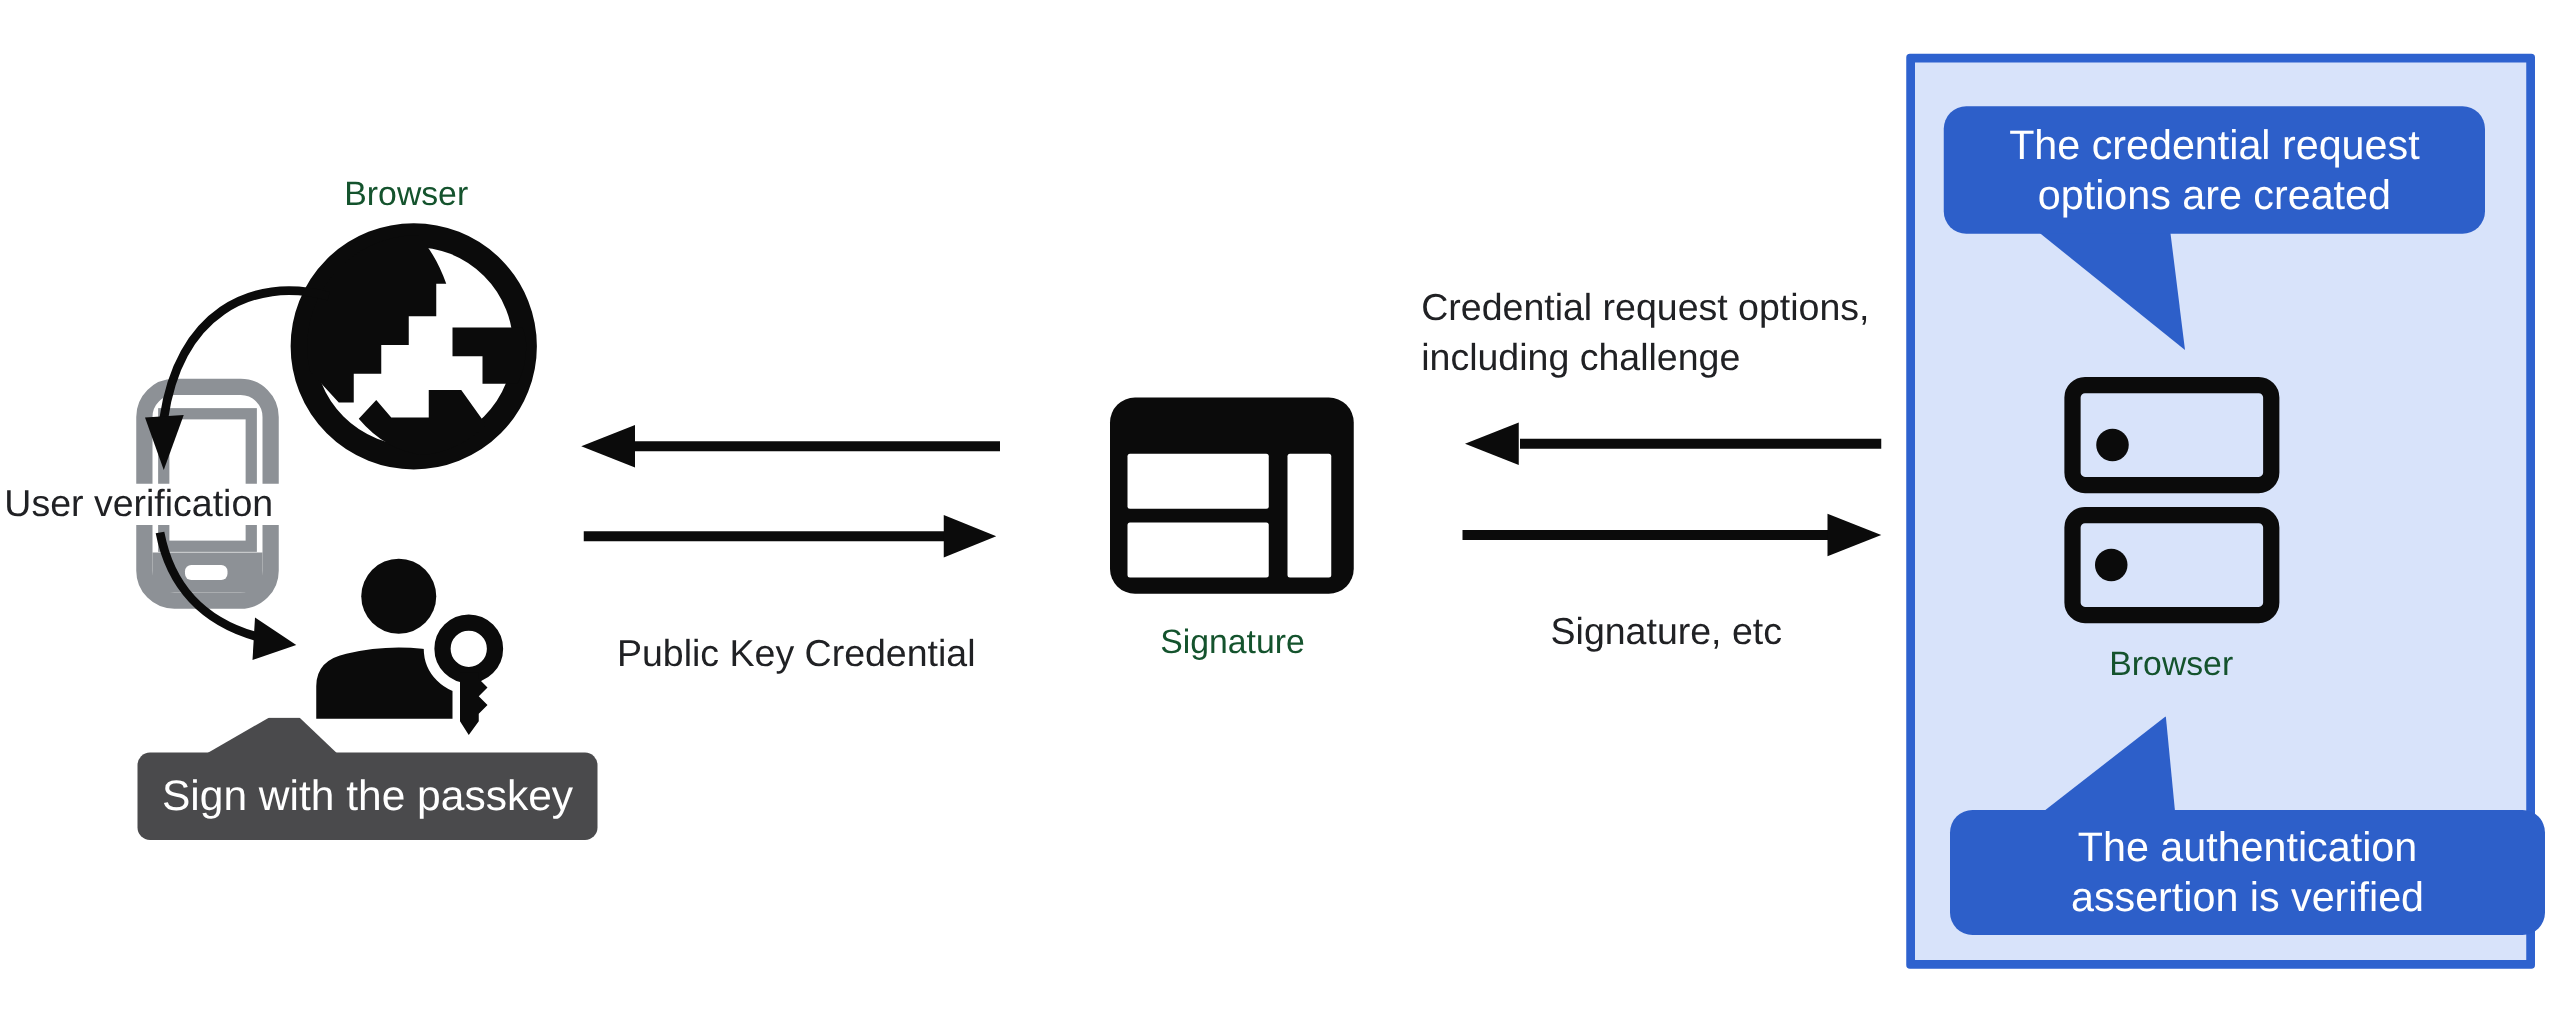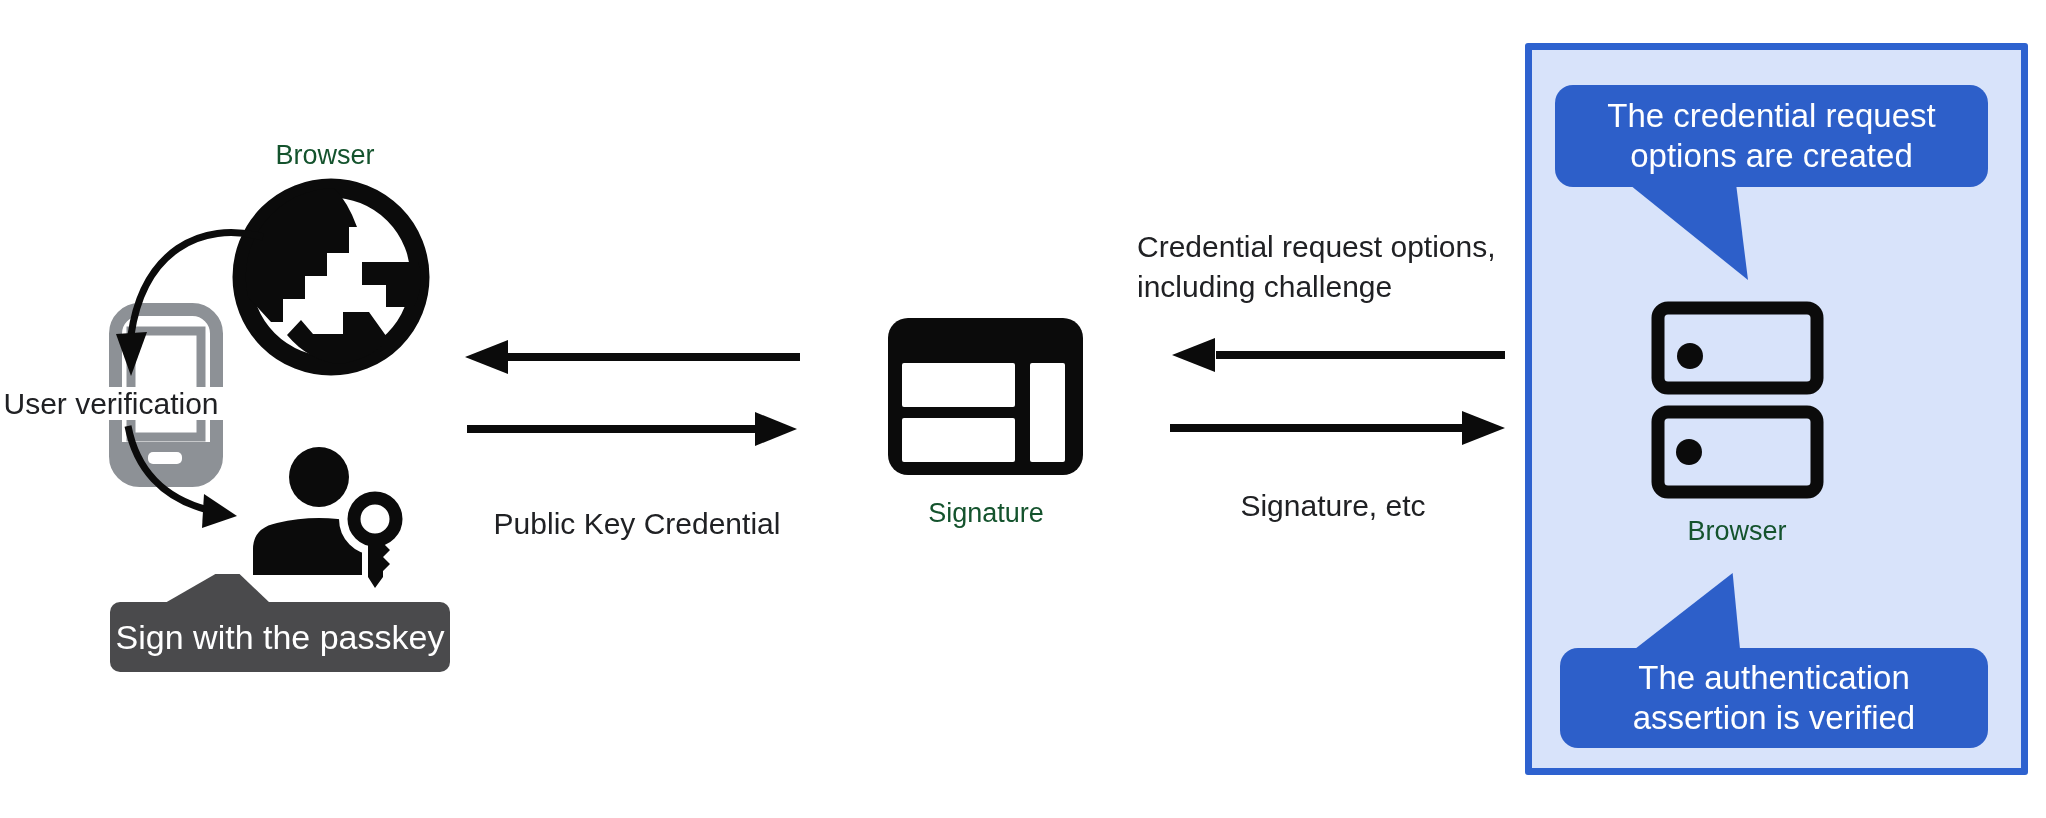--- a/index.html
+++ b/index.html
@@ -26,31 +26,31 @@
     left:1525px;top:43px;width:503px;height:732px;box-sizing:border-box;
     background:var(--panel-bg);border:7px solid var(--panel-border);border-radius:3px;
   }
   .blue-bubble{
     background:var(--accent-blue);color:#fff;border-radius:18px;
     display:flex;align-items:center;justify-content:center;
     font-size:33px;line-height:40px;white-space:pre-line;text-align:center;
   }
   .blue-tail{background:var(--accent-blue);}
   #dark-bubble{
-    left:110px;top:602px;width:340px;height:70px;background:var(--dark-bubble);
+    left:110px;top:602px;width:368px;height:70px;background:var(--dark-bubble);
     border-radius:10px;color:#fff;display:flex;align-items:center;justify-content:center;
     font-size:34px;white-space:nowrap;
   }
   #dark-bubble-tail{
     left:165px;top:574px;width:105px;height:29px;background:var(--dark-bubble);
     clip-path:polygon(48% 0,71% 0,100% 100%,0 100%);
   }
   #bubble-top{left:1555px;top:85px;width:433px;height:102px;}
   #bubble-top-tail{left:1630px;top:185px;width:118px;height:95px;clip-path:polygon(0 0,90% 0,100% 100%);}
-  #bubble-bottom{left:1560px;top:648px;width:428px;height:100px;}
+  #bubble-bottom{left:1560px;top:648px;width:476px;height:100px;}
   #bubble-bottom-tail{left:1635px;top:573px;width:105px;height:76px;clip-path:polygon(93% 0,0 100%,100% 100%);}
   svg{position:absolute;left:0;top:0;}
 </style>
 </head>
 <body>
 
 <div id="canvas">
 
   <div id="server-panel" class="abs"></div>
 

